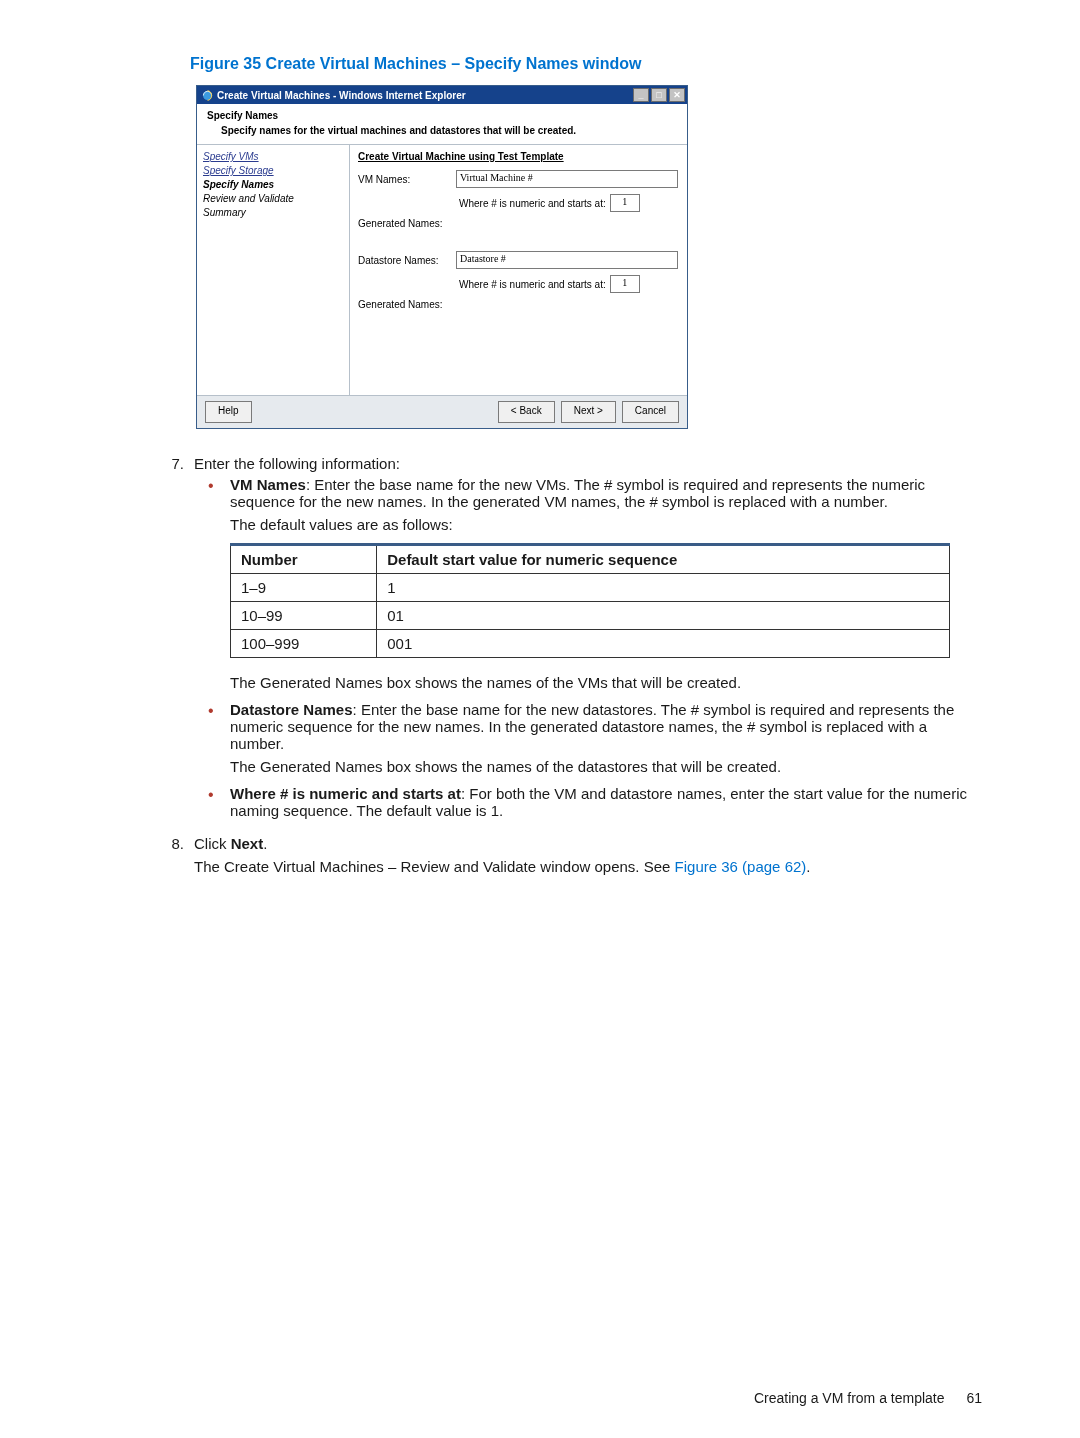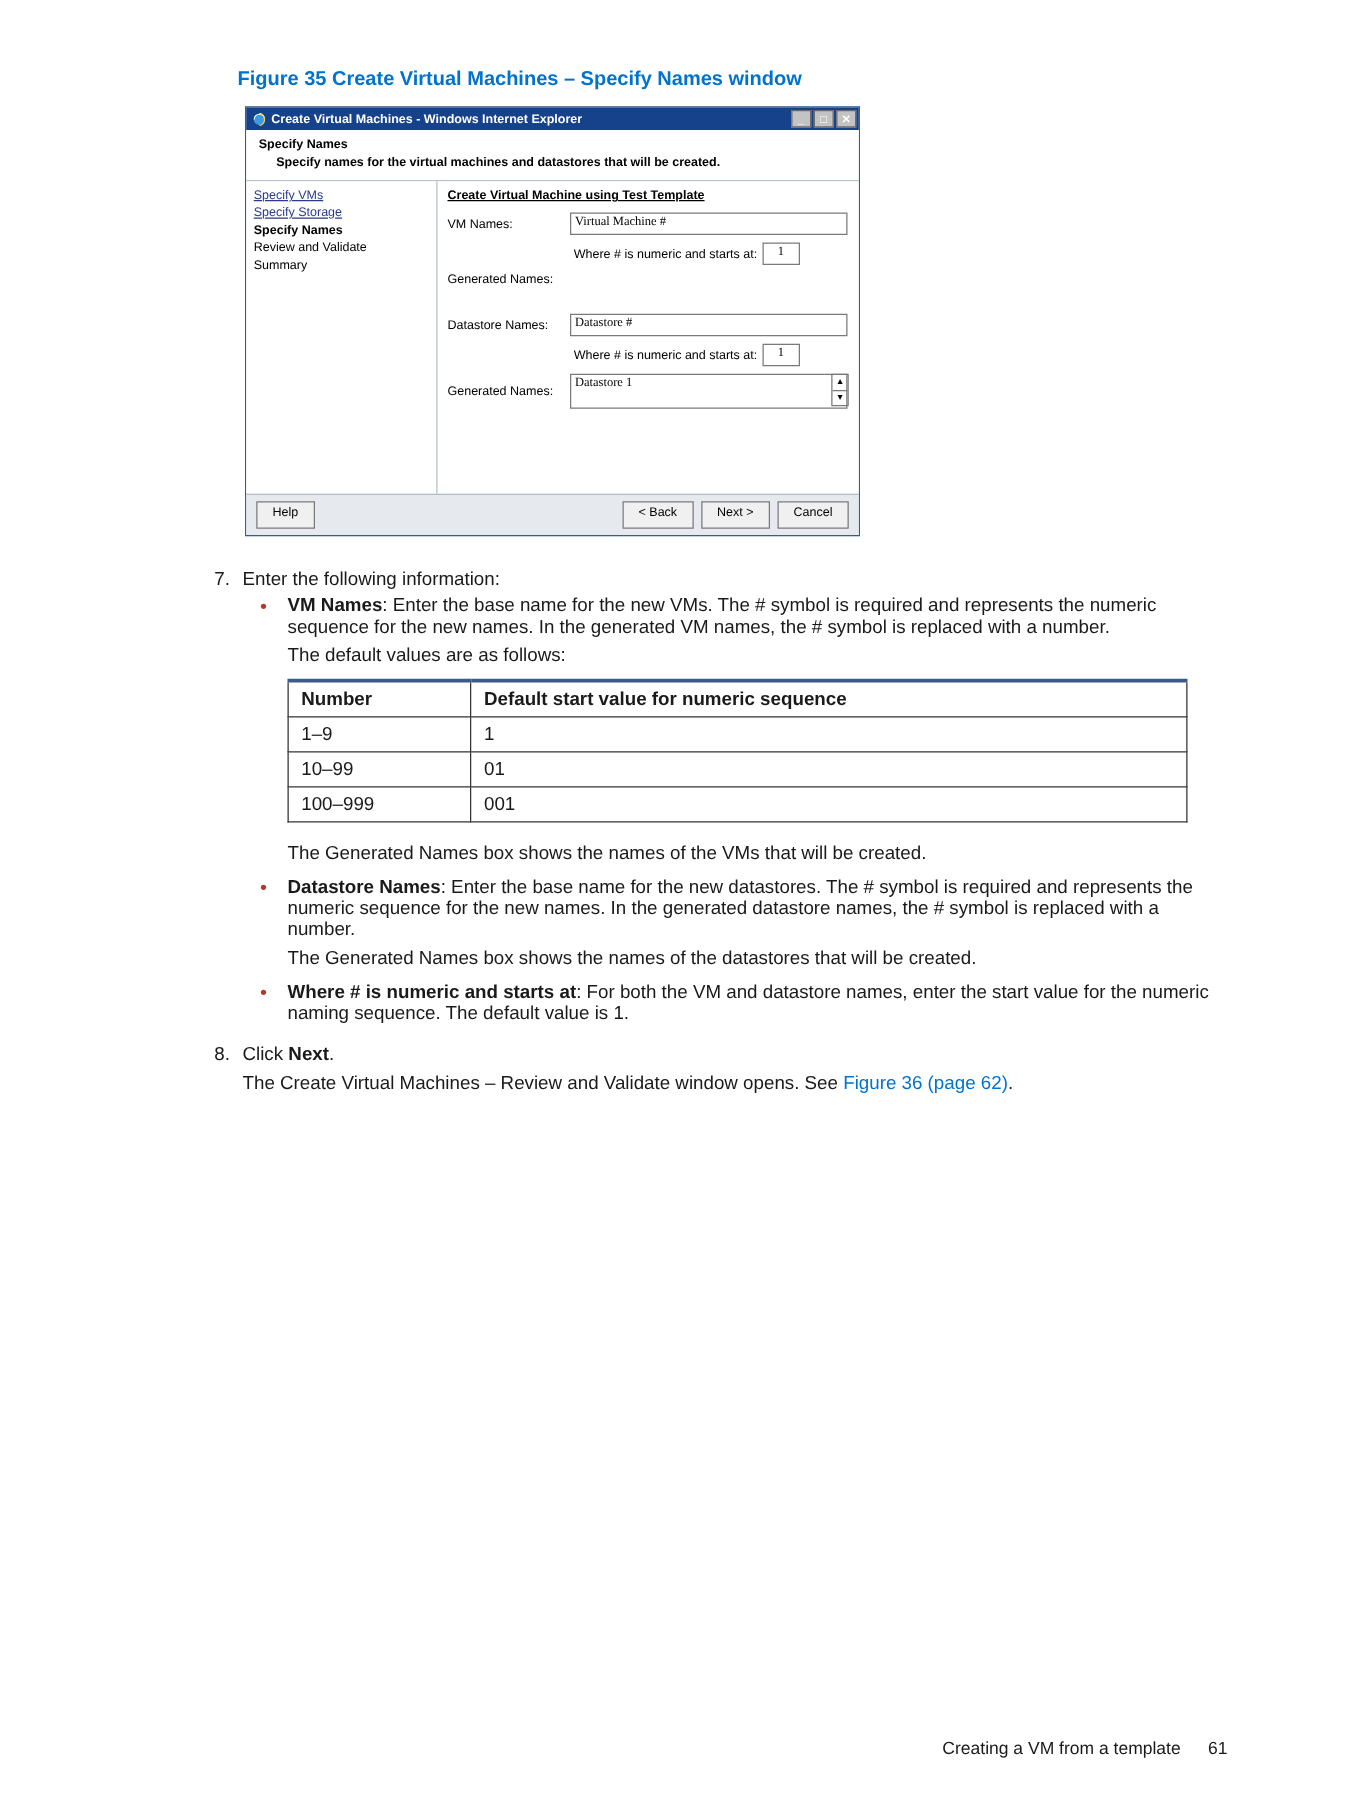--- a/index.html
+++ b/index.html
@@ -82,21 +82,21 @@
     display: flex;
     background: #ffffff;
     height: 250px;
   }
   .fig .sidebar {
     width: 140px;
     border-right: 1px solid #b6c0ca;
     padding: 6px 6px;
     font-size: 10px;
   }
-  .fig .sidebar .step { margin-bottom: 3px; }
+  .fig .sidebar .step { margin-bottom: 3px; font-style: italic; }
   .fig .sidebar .link { color: #2a3b8f; text-decoration: underline; }
   .fig .sidebar .bold { font-weight: bold; }
 
   .fig .main {
     flex: 1;
     padding: 6px 8px;
   }
   .fig .main .sect-title {
     font-weight: bold;
     text-decoration: underline;
@@ -267,27 +267,20 @@
         </div>
         <div class="row">
           <div class="lbl"></div>
           <div class="starts">
             <span>Where # is numeric and starts at:</span>
             <div class="input mini">1</div>
           </div>
         </div>
         <div class="row">
           <div class="lbl">Generated Names:</div>
-          <div class="ta-wrap">
-            <div class="input ta">Datastore 1</div>
-            <div class="spin">
-                <div>▲</div>
-                <div>▼</div>
-              </div>
-          </div>
         </div>
       </div>
     </div>
 
     <div class="footer">
       <div class="btn">Help</div>
       <div class="spacer"></div>
       <div class="btn">&lt; Back</div>
       <div class="btn">Next &gt;</div>
       <div class="btn">Cancel</div>

